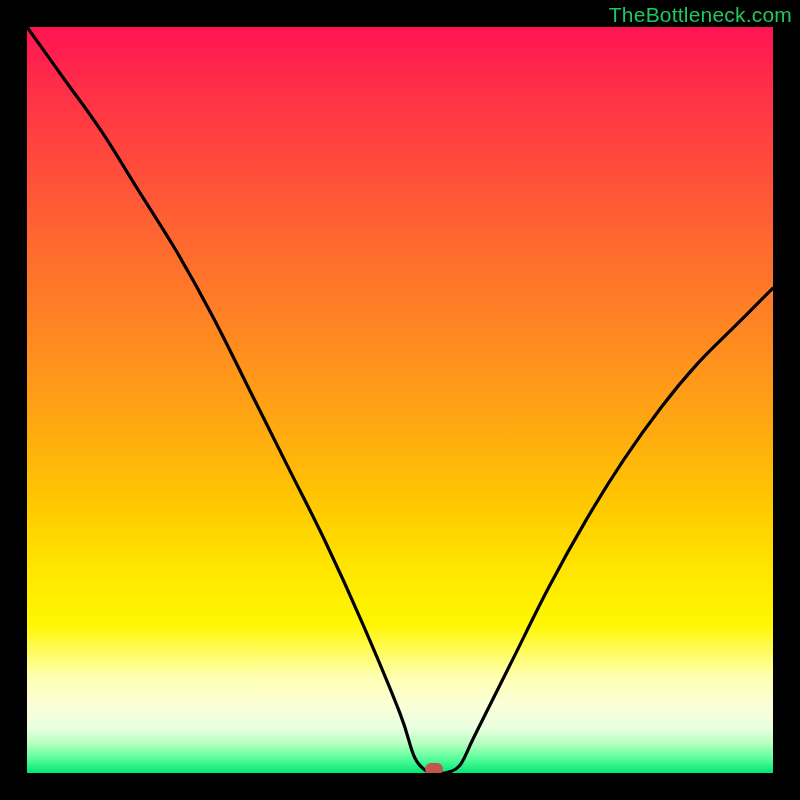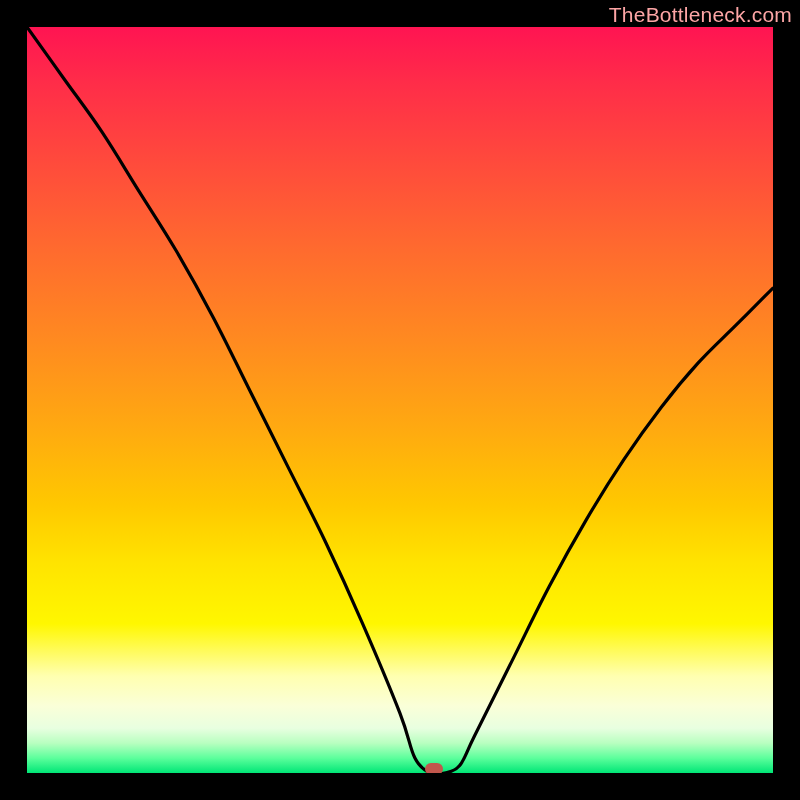--- a/index.html
+++ b/index.html
@@ -14,21 +14,21 @@
   .frame {
     position: relative;
     width: 800px;
     height: 800px;
     background: #000;
   }
   .watermark {
     position: absolute;
     top: 3px;
     right: 8px;
-    color: #fca5a5;
+    color: #22c55e;
     font-size: 21px;
     font-weight: 500;
     letter-spacing: 0.2px;
     z-index: 5;
   }
   .plot-area {
     position: absolute;
     left: 27px;
     top: 27px;
     width: 746px;

